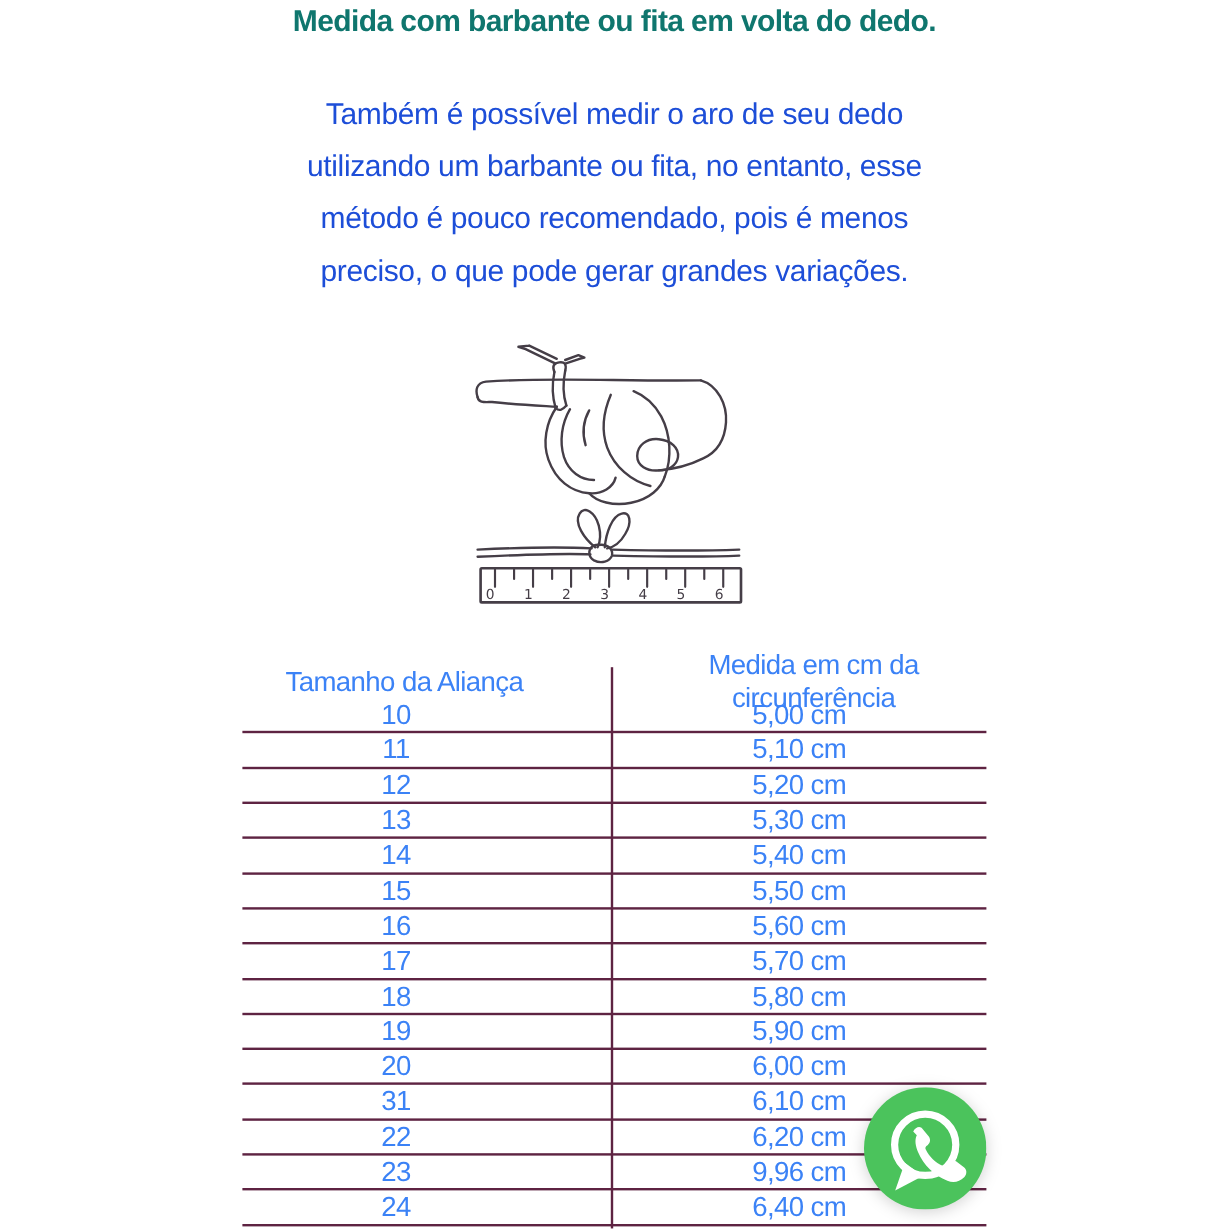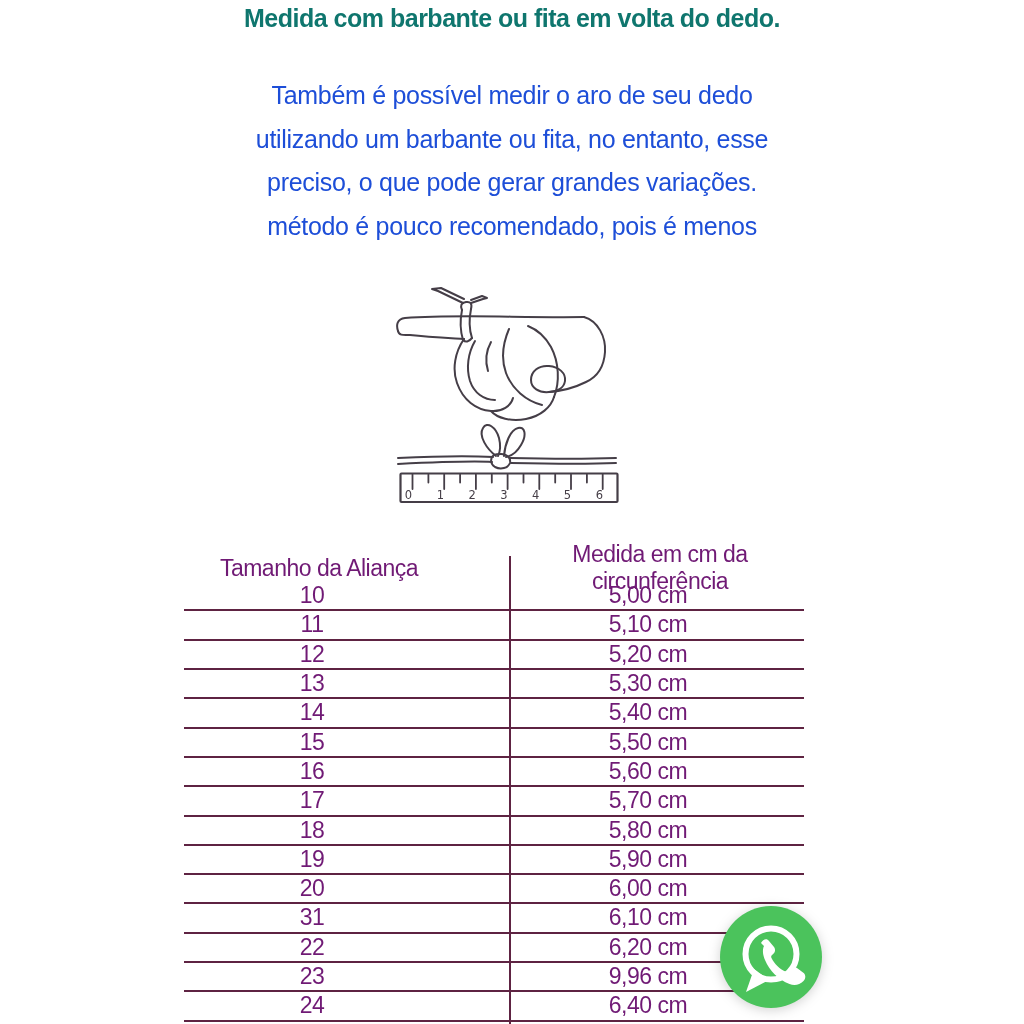--- a/index.html
+++ b/index.html
@@ -10,22 +10,22 @@
          font-size:25px;font-weight:600;color:#0f766e;letter-spacing:-0.5px;line-height:34px;}
 
   .intro{position:absolute;top:74px;left:0;width:100%;text-align:center;
          font-size:25px;font-weight:400;color:#1d4ed8;letter-spacing:-0.3px;line-height:43.5px;}
 
   .illustration{position:absolute;left:378px;top:274px;}
   .sketch{stroke:#453e47;stroke-width:2;fill:none;stroke-linecap:round;stroke-linejoin:round;}
   .ruler-frame{stroke:#453e47;stroke-width:2.2;fill:#ffffff;}
   .ruler-num{font-family:"DejaVu Sans",sans-serif;font-size:11.5px;fill:#453e47;text-anchor:middle;}
 
-  .table{position:absolute;left:184px;top:554px;width:620px;
-         color:#701a75;font-size:23px;letter-spacing:-0.5px;}
+  .table{position:absolute;left:202px;top:554px;width:620px;
+         color:#3b82f6;font-size:23px;letter-spacing:-0.5px;}
   .thead{display:flex;height:28px;align-items:center;}
   .th{text-align:center;}
   .th.c1{width:308px;transform:translateX(-19px);}
   .th.c2{width:312px;transform:translateX(12px);}
   .trow{display:flex;height:29.32px;box-sizing:border-box;
         border-bottom:2.4px solid #5e2342;}
   .tcell{text-align:center;}
   .tcell.c1{width:308px;transform:translateX(-26px);}
   .tcell.c2{width:312px;}
   .vdivider{position:absolute;left:508.5px;top:556px;width:2.4px;height:468px;background:#5e2342;}
@@ -36,22 +36,22 @@
 </head>
 <body>
 
 <div class="page">
 
   <div class="title">Medida com barbante ou fita em volta do dedo.</div>
 
   <div class="intro">
     <div>Também é possível medir o aro de seu dedo</div>
     <div>utilizando um barbante ou fita, no entanto, esse</div>
+    <div>método é pouco recomendado, pois é menos</div>
     <div>preciso, o que pode gerar grandes variações.</div>
-    <div>método é pouco recomendado, pois é menos</div>
   </div>
 
   <svg class="illustration" width="248" height="240" viewBox="378 274 248 240" xmlns="http://www.w3.org/2000/svg">
 
     <g class="sketch">
       <path d="M398,331 C396,325 397,319 405,318 C460,314 520,318 584,317"></path>
       <path d="M398,331 C399,336 404,335 410,335 C428,337 448,338 464,339"></path>
       <path d="M584,317 C598,321 606,337 605,352 C604,367 597,377 586,382 C576,387 562,391 549,392"></path>
       <path d="M549,392 C539,393 531,388 531,380 C531,371 539,365 549,366 C559,367 566,373 565,381 C564,388 557,392 549,392"></path>
       <path d="M464,339 C455,352 452,369 457,383 C463,400 476,410 491,411 C502,412 511,406 513,398"></path>

